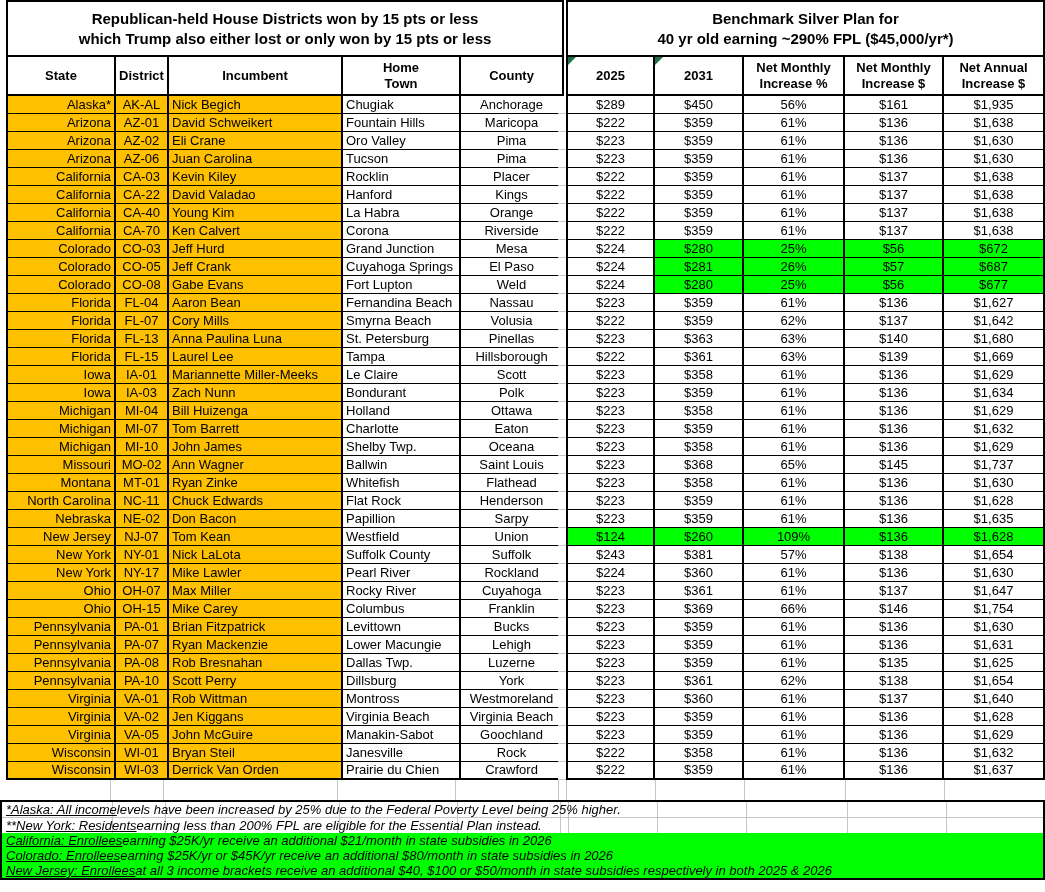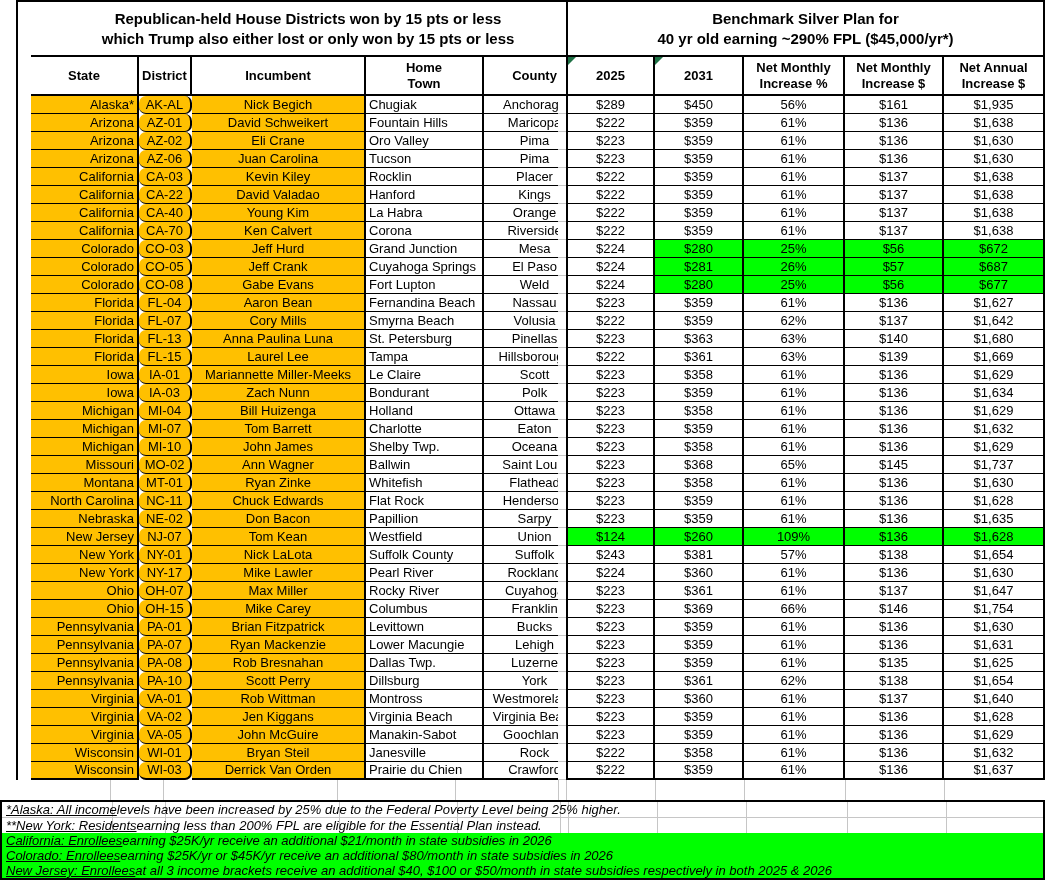--- a/index.html
+++ b/index.html
@@ -22,22 +22,22 @@
     font-size:15px; font-weight:bold; line-height:1.3; background:#fff;
   }
   tr.head th {
     height:39px; border-bottom:2px solid #000; text-align:center;
     font-size:13px; font-weight:bold; white-space:pre-line; line-height:1.2;
     position:relative; background:#fff;
   }
   .tbl td { height:18px; font-size:13px; line-height:16px; padding:0 3px; }
   tbody tr:last-child td { border-bottom:2px solid #000; }
   .c-state      { background:var(--gold); text-align:right; }
-  .c-district   { background:var(--gold); text-align:center;border-radius:7px; }
-  .c-incumbent  { background:var(--gold); text-align:center; }
+  .c-district   { background:var(--gold); text-align:center; }
+  .c-incumbent  { background:var(--gold); text-align:left; }
   .c-home       { text-align:left; }
   .c-county     { text-align:center; }
   .c-val        { text-align:center; }
   .green-cell   { background:var(--green); }
   .tri {
     position:absolute; top:0; left:0; width:0; height:0;
     border-top:8px solid var(--noteGreen); border-right:8px solid transparent;
   }
   .gutter {
     position:absolute; left:558px; top:96px; width:8px; height:704px; background:#fff;
@@ -57,21 +57,21 @@
   .note-row.white { background:#fff; }
   .note-row.white.first { border-bottom:1px solid var(--grid); }
   .note-row.green { background:var(--green); }
   .lead { text-decoration:underline; }
 </style>
 </head>
 <body>
 
 <div class="sheet">
 
-  <table class="tbl" id="left-table" style="left:16px; width:558px;padding-left:13px;">
+  <table class="tbl" id="left-table" style="left:6px; width:558px;">
     <colgroup>
       <col style="width:108px">
         <col style="width:53px">
         <col style="width:174px">
         <col style="width:118px">
         <col style="width:103px">
     </colgroup>
     <thead>
       <tr>
         <th class="title" colspan="5">

